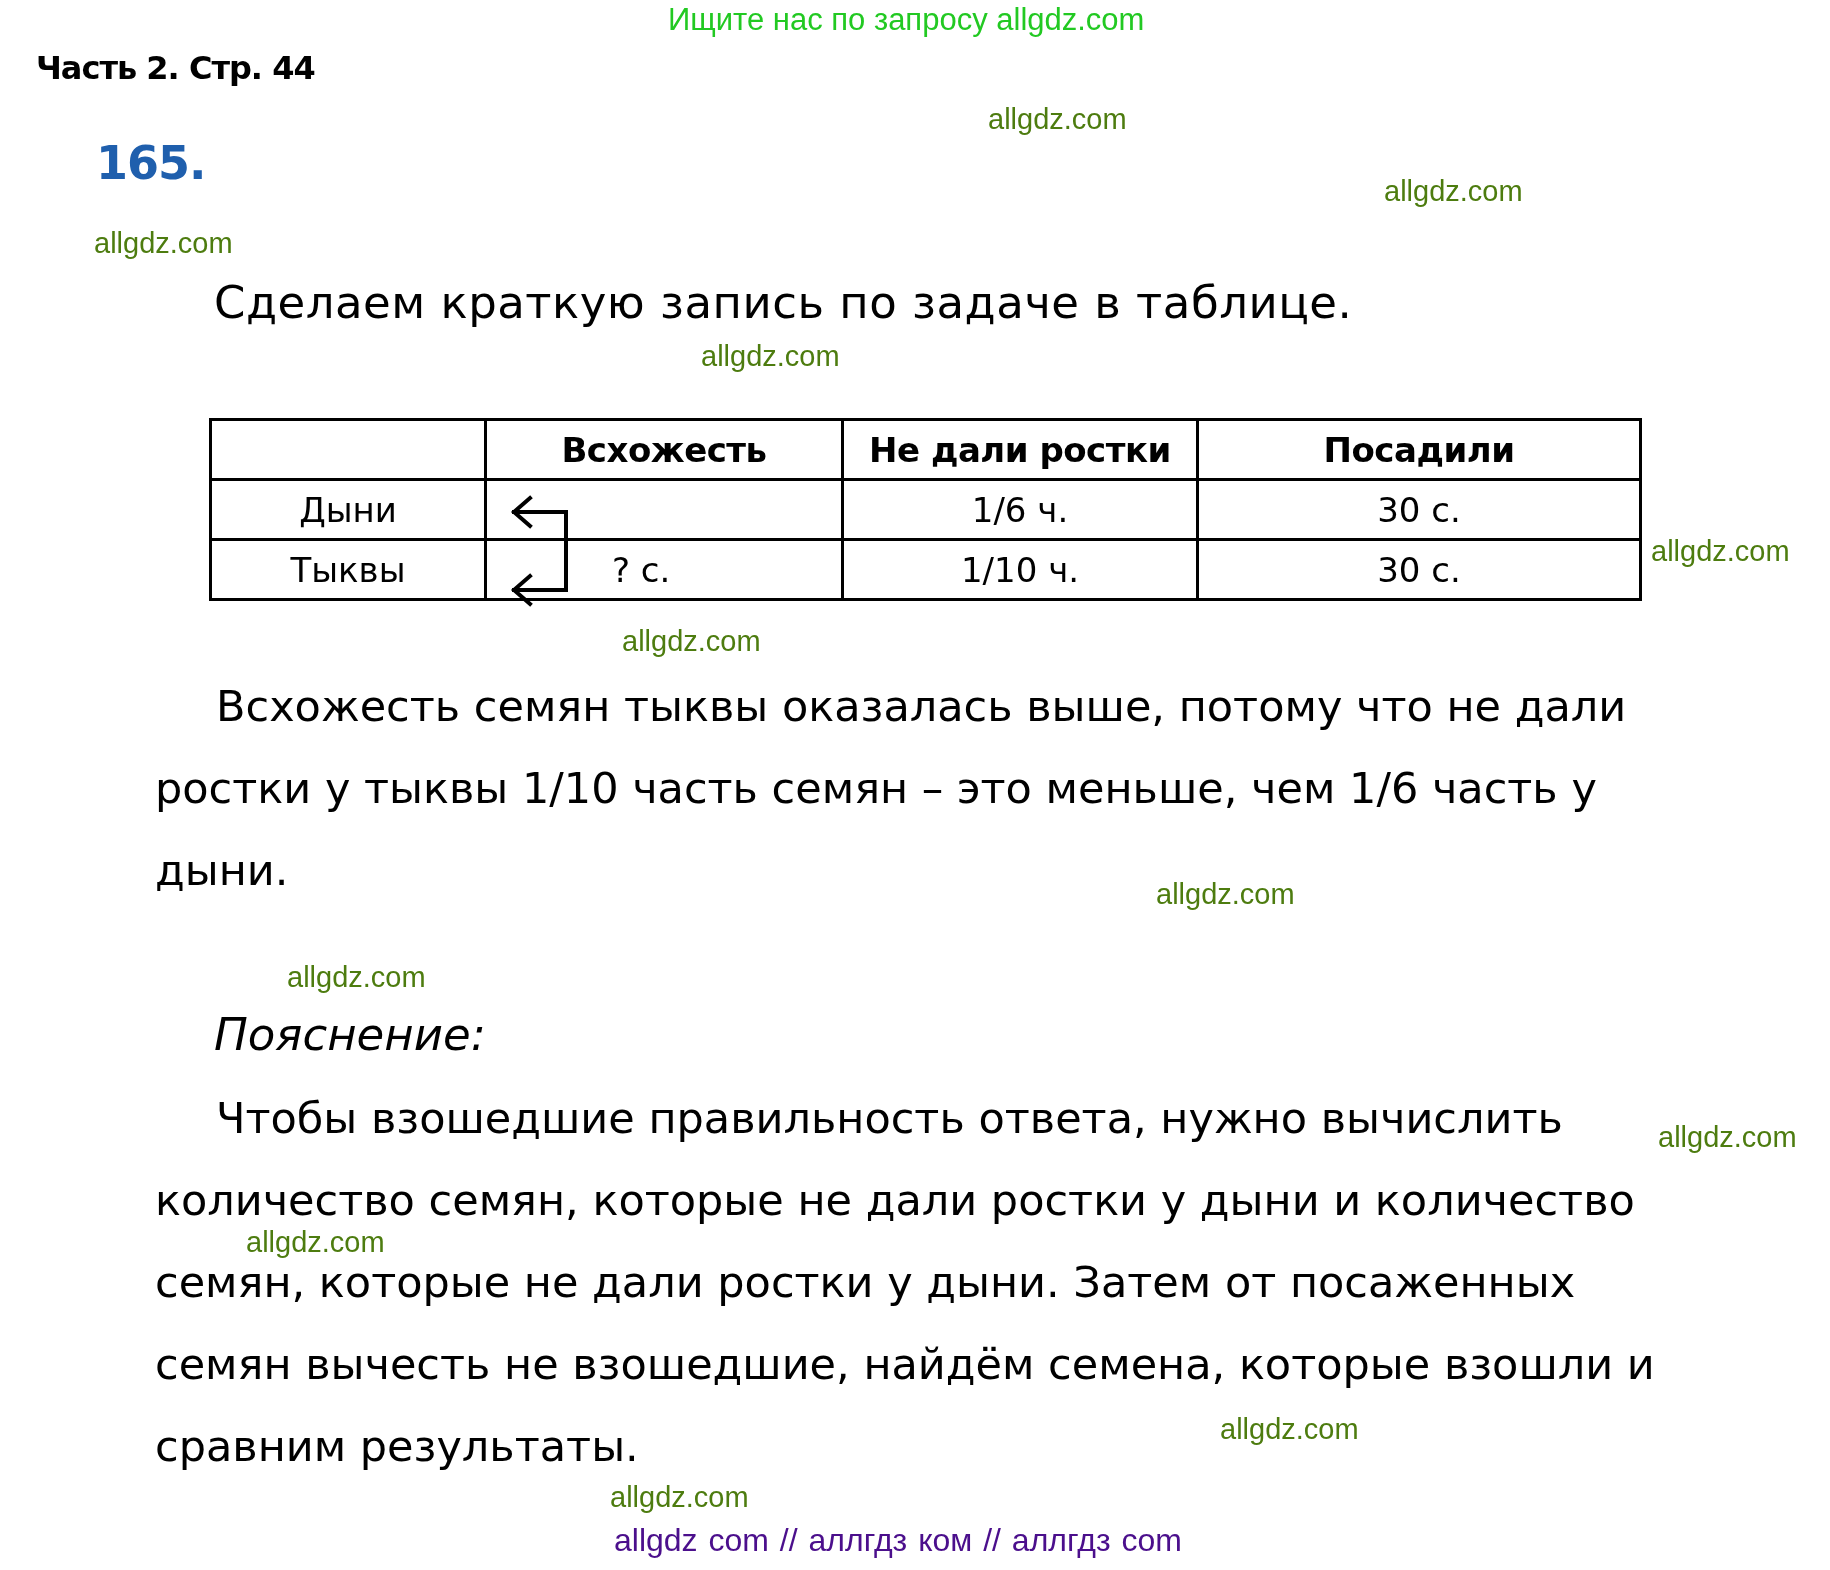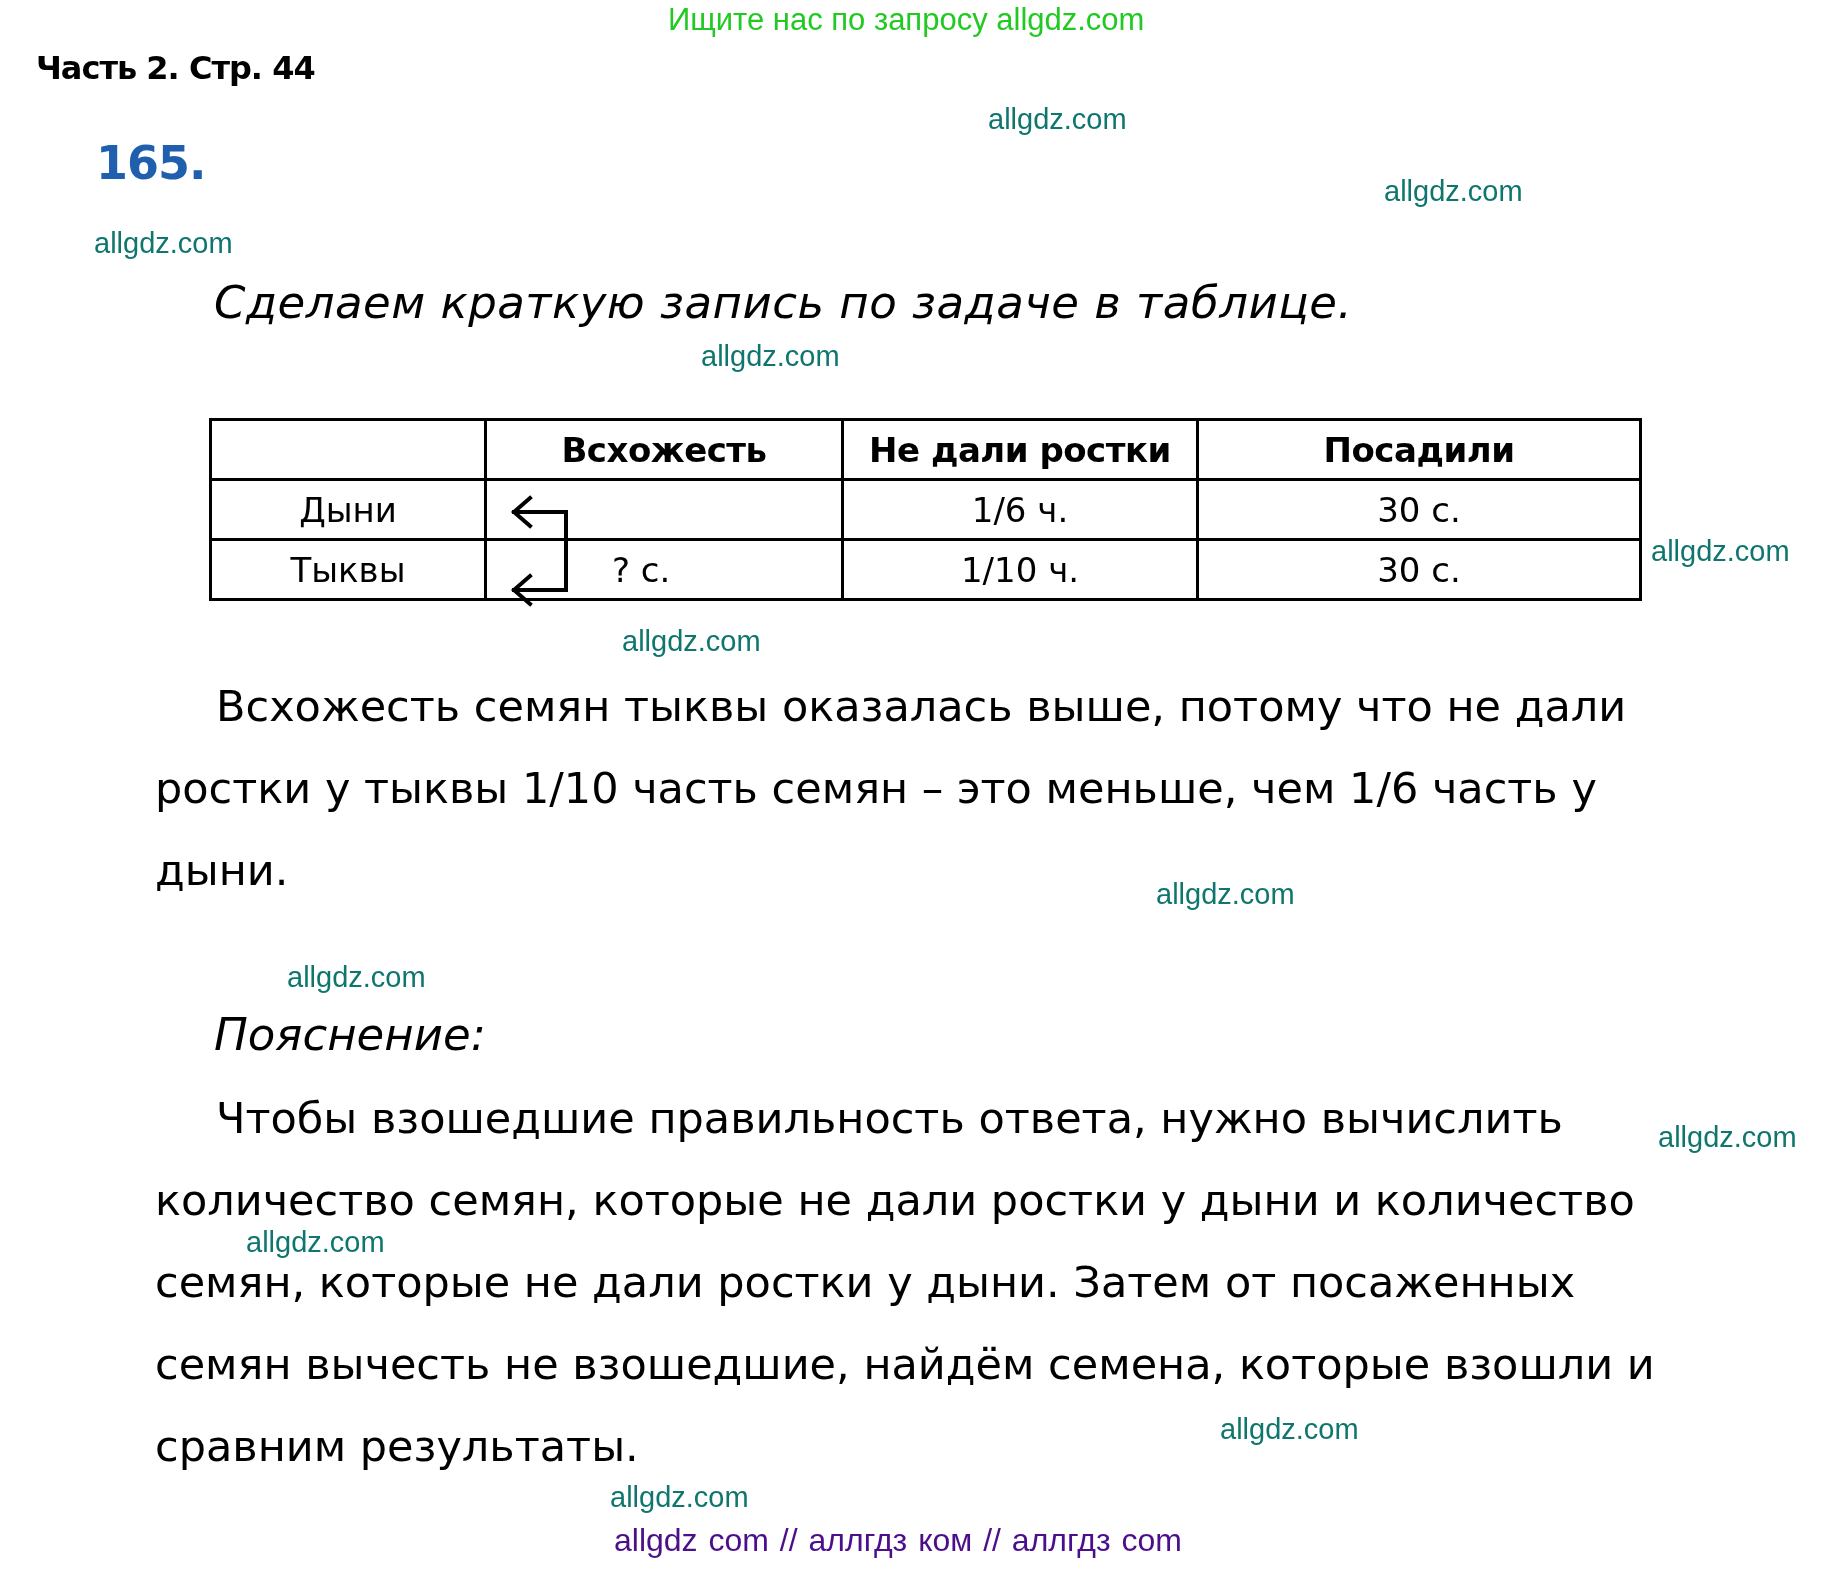--- a/index.html
+++ b/index.html
@@ -1,22 +1,22 @@
 <!DOCTYPE html>
 <html><head>
 <meta charset="utf-8">
 <style>
   html, body { margin:0; padding:0; background:#ffffff; }
   body { width:1830px; height:1570px; position:relative; overflow:hidden; font-family:"Liberation Sans", sans-serif; color:#000; }
   .abs { position:absolute; white-space:nowrap; }
-  .wm { position:absolute; white-space:nowrap; font-family:"Liberation Sans", sans-serif; font-size:29px; color:#0f766e; line-height:1; }
+  .wm { position:absolute; white-space:nowrap; font-family:"Liberation Sans", sans-serif; font-size:29px; color:#4d7c0f; line-height:1; }
   .top-banner { left:668px; top:4px; font-size:31px; color:#22c922; line-height:1; }
   .page-title { left:36px; top:52px; font-family:"DejaVu Sans", sans-serif; font-weight:bold; font-size:32px; line-height:1; letter-spacing:-1px; }
   .task-num { left:96px; top:140px; font-family:"DejaVu Sans", sans-serif; font-weight:bold; font-size:46px; color:#1f5fad; line-height:1; letter-spacing:-1px; }
-  .subtitle { left:214px; top:280px; font-family:"DejaVu Sans", sans-serif; font-style:italic; font-size:45px; line-height:1; letter-spacing:0.5px; }
+  .subtitle { left:214px; top:280px; font-family:"DejaVu Sans", sans-serif; font-size:45px; line-height:1; letter-spacing:0.5px; }
   .tbl { position:absolute; left:209px; top:418px; border-collapse:collapse; font-family:"DejaVu Sans", sans-serif; }
   .tbl td { border:3px solid #000; height:57px; padding:0; text-align:center; font-size:34px; vertical-align:middle; line-height:1; }
   .tbl .hd { font-weight:bold; letter-spacing:-0.5px; }
   .c0 { width:272px; } .c1 { width:354px; } .c2 { width:352px; } .c3 { width:440px;margin-top:44px; }
   .qcell { position:relative; }
   .qtext { position:absolute; left:125px; top:12px; }
   .arrow-svg { position:absolute; left:500px; top:492px; }
   .para { position:absolute; left:155px; width:1660px; font-family:"DejaVu Sans", sans-serif; font-size:43px; line-height:82px; }
   .para .line { display:block; white-space:nowrap; }
   .indent { padding-left:61px; }

